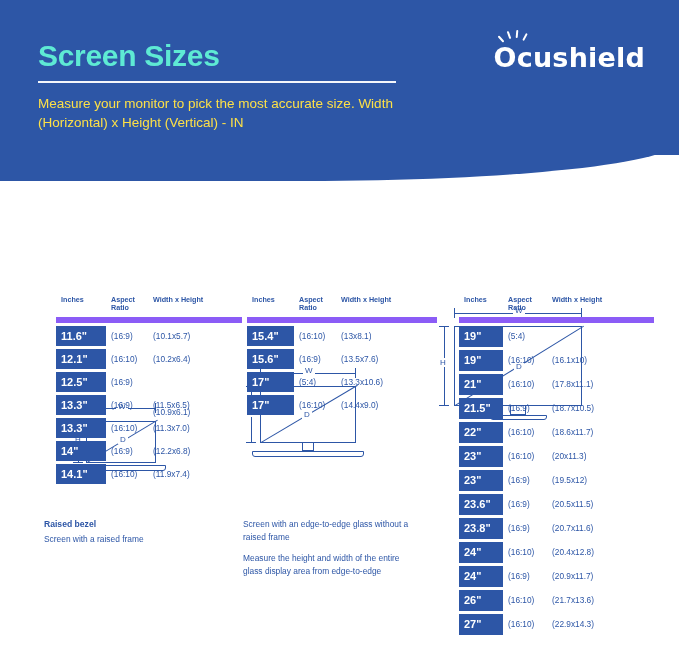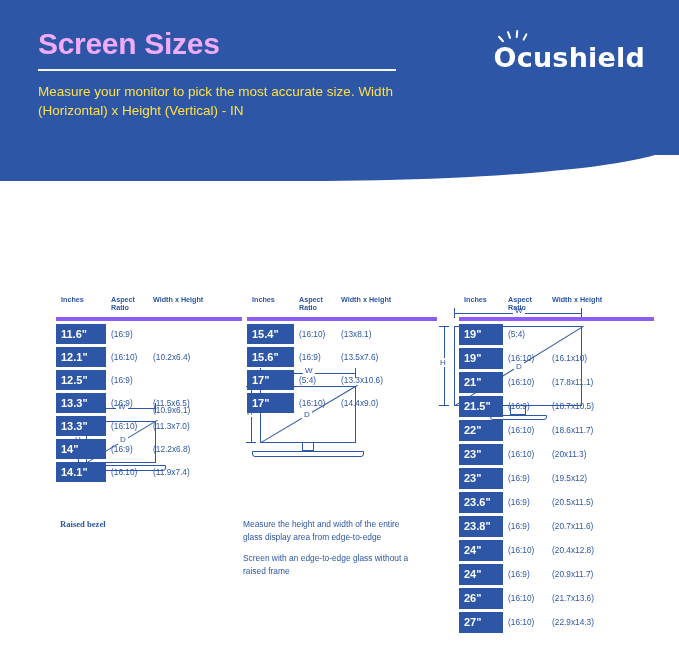--- a/index.html
+++ b/index.html
@@ -34,23 +34,23 @@
     border-bottom-right-radius: 55% 100%;
   }
   .header-inner {
     position: absolute;
     left: 38px; top: 28px;
     width: 400px;
   }
   .title {
     font-size: 30px;
     font-weight: bold;
-    color: #f0abfc;
+    color: #5eead4;
     letter-spacing: -0.3px;
-    margin: 0 0 9px 0;
+    margin: 12px 0 9px 0;
     line-height: 1.05;
   }
   .title-rule {
     width: 358px;
     height: 2px;
     background: #ffffff;
     opacity: 0.95;
     margin-bottom: 11px;
   }
   .subtitle {
@@ -107,21 +107,21 @@
 
   
   .table { position: absolute; }
   .t-head {
     display: flex;
     font-size: 7.2px;
     color: #2d56a6;
     font-weight: bold;
     line-height: 1.15;
     padding-bottom: 4px;
-    border-bottom: 4px solid #8b5cf6;
+    border-bottom: 6px solid #8b5cf6;
   }
   .t-row {
     display: flex;
     align-items: stretch;
     margin-top: 3px;
   }
   .c-inch {
     background: #2d56a6;
     color: #fff;
     font-weight: bold;
@@ -224,20 +224,21 @@
 
   <div class="table" style="left:56px; top:296px; width:186px;">
     <div class="t-head">
       <div class="h-inch" style="width:50px;">Inches</div>
       <div class="h-ratio" style="width:42px;">Aspect<br>Ratio</div>
       <div class="h-wh" style="width:90px;">Width x Height</div>
     </div>
     <div class="t-row" style="height:20px;">
       <div class="c-inch" style="width:50px;">11.6"</div>
       <div class="c-ratio" style="width:42px;">(16:9)</div>
+      <div class="c-wh" style="width:90px;">(10.1x5.7)</div>
     </div>
     <div class="t-row" style="height:20px;">
       <div class="c-inch" style="width:50px;">12.1"</div>
       <div class="c-ratio" style="width:42px;">(16:10)</div>
       <div class="c-wh" style="width:90px;">(10.2x6.4)</div>
     </div>
     <div class="t-row" style="height:20px;">
       <div class="c-inch" style="width:50px;">12.5"</div>
       <div class="c-ratio" style="width:42px;">(16:9)</div>
       <div class="c-wh" style="width:90px;margin-top:40px;">(10.9x6.1)</div>
@@ -357,22 +358,23 @@
       <div class="c-ratio" style="width:44px;">(16:10)</div>
       <div class="c-wh" style="width:100px;">(21.7x13.6)</div>
     </div>
     <div class="t-row" style="height:21px;">
       <div class="c-inch" style="width:44px;">27"</div>
       <div class="c-ratio" style="width:44px;">(16:10)</div>
       <div class="c-wh" style="width:100px;">(22.9x14.3)</div>
     </div>
   </div>
 
-  <div class="note" style="left:60px; top:518px; width:165px;font-family:Liberation Serif, serif;">
+  <div class="note" style="left:44px; top:518px; width:165px;">
     <div class="note-title">Raised bezel</div>
+    <p>Screen with a raised frame</p>
   </div>
 
   <div class="note" style="left:243px; top:518px; width:170px;">
+    <p>Screen with an edge-to-edge glass without a raised frame</p>
     <p>Measure the height and width of the entire glass display area from edge-to-edge</p>
-    <p>Screen with an edge-to-edge glass without a raised frame</p>
   </div>
 
 </div>
 
 </body></html>

